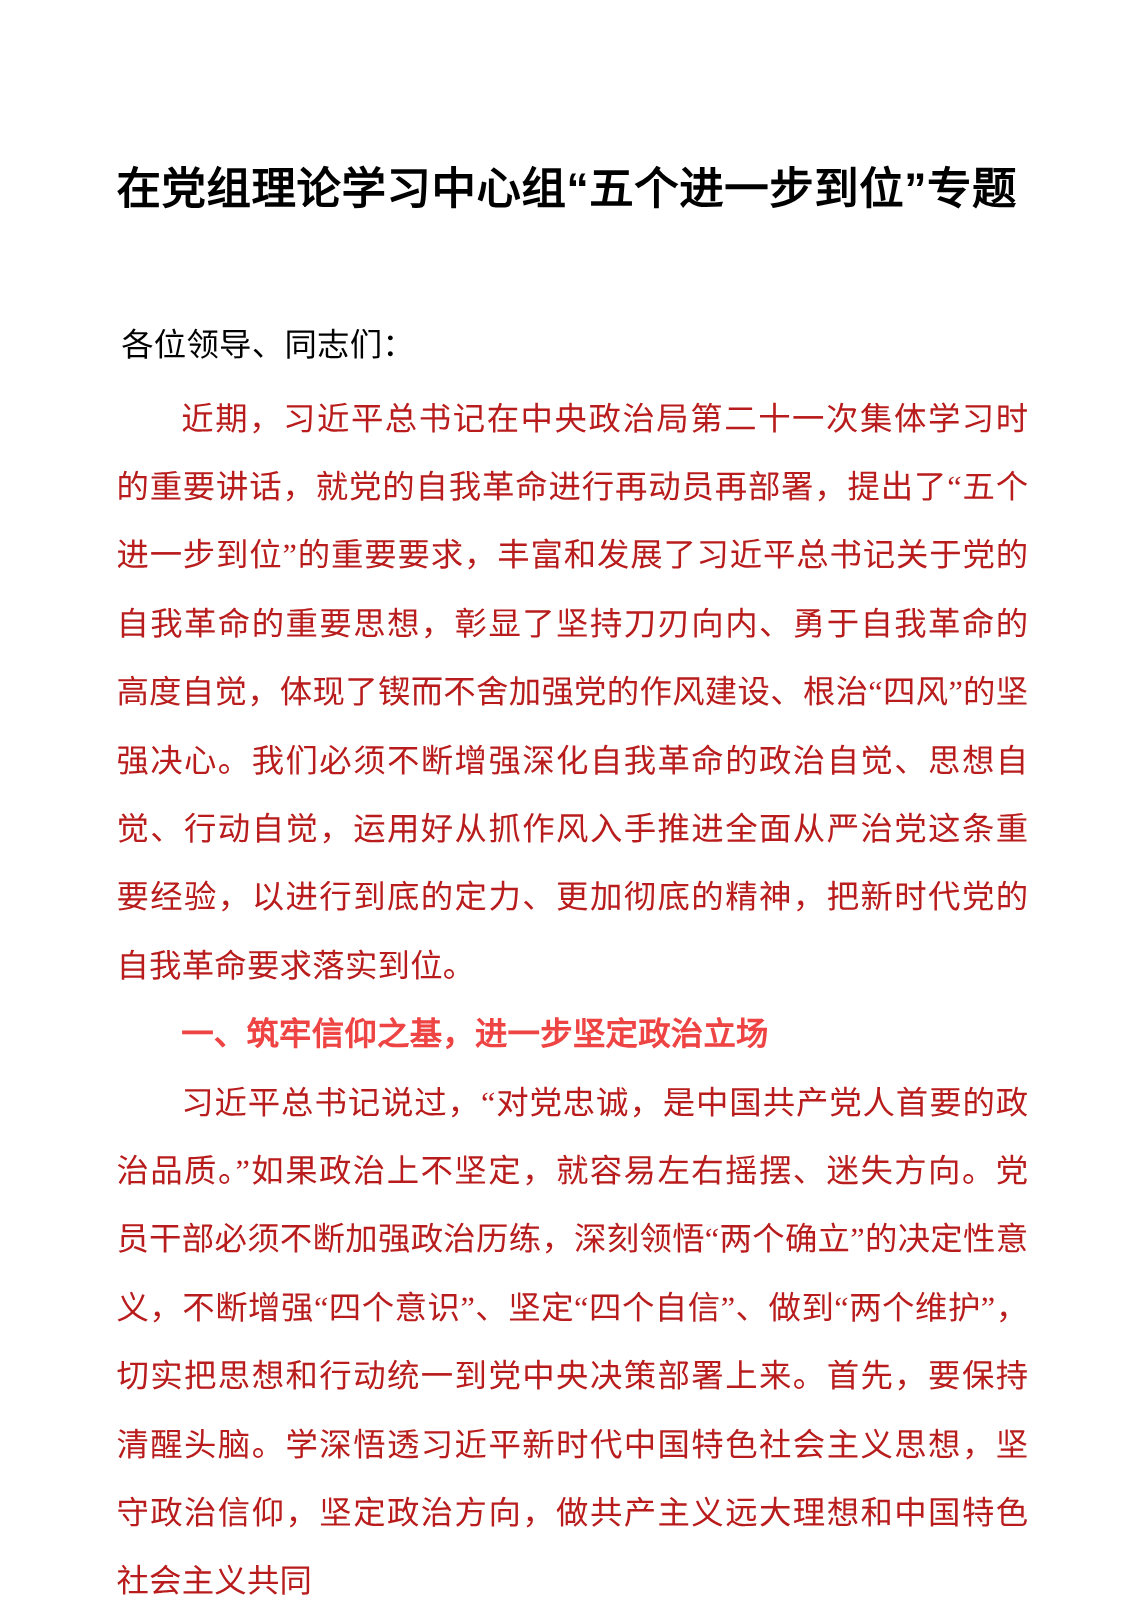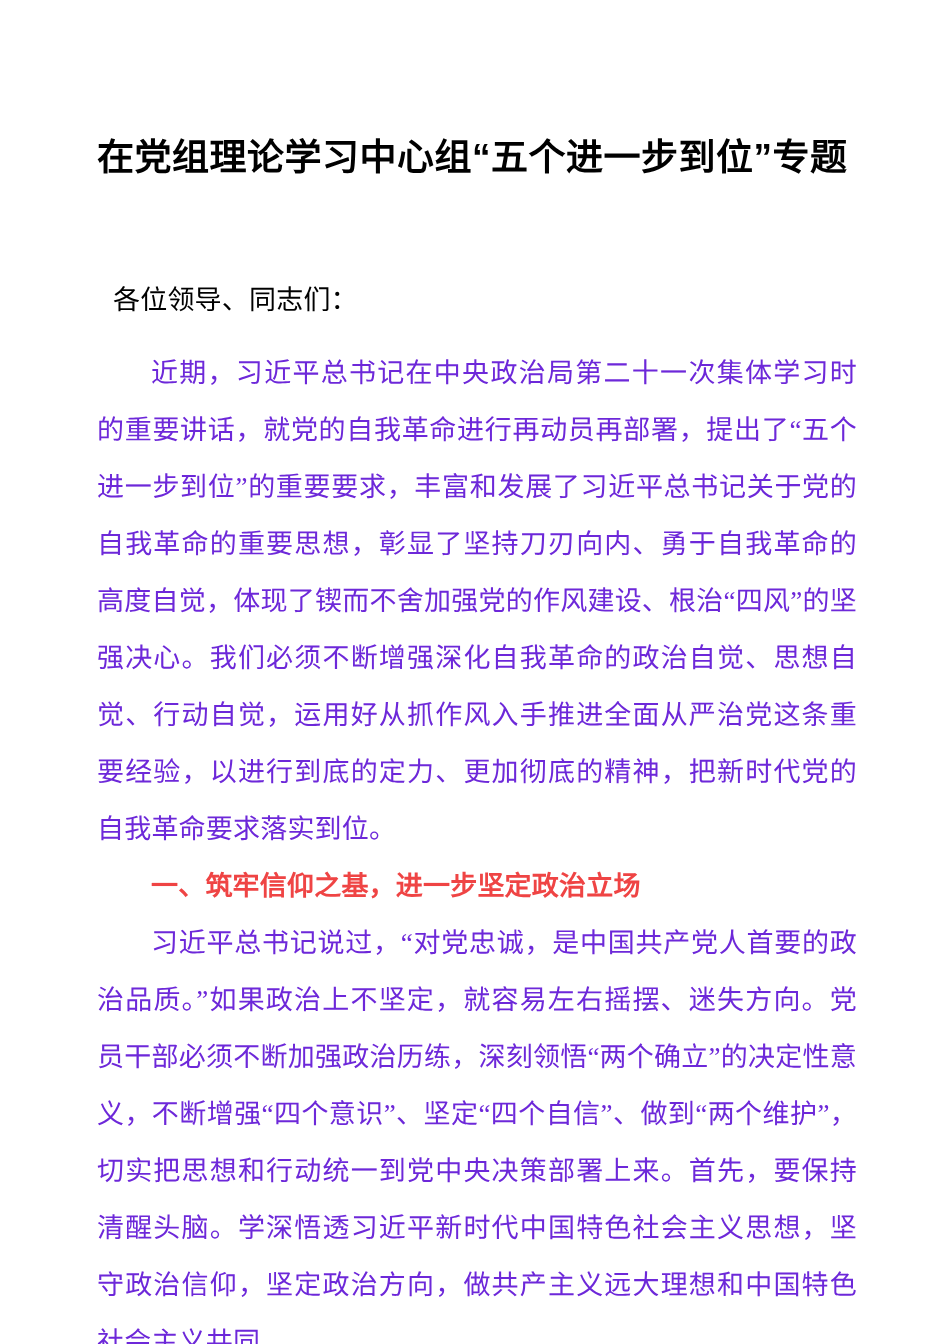--- a/index.html
+++ b/index.html
@@ -42,36 +42,36 @@
     text-align: left;
     text-indent: 0;
   }
   .doc-title .title-line-2 {
     display: block;
     text-align: center;
   }
 
   
   .salutation {
-    margin: 16px;
+    margin: 4px;
     padding-top: 48px;
     font-family: "Liberation Serif", "DejaVu Serif", serif;
     font-size: 27px;
     line-height: 57px;
     color: #000000;
     text-align: left;
     letter-spacing: 0.2px;
   }
   p.para {
     margin: 0;
     padding: 0;
     font-family: "Liberation Serif", "DejaVu Serif", serif;
     font-size: 27px;
     line-height: 57px;
-    color: #6d28d9;
+    color: #b91c1c;
     text-align: justify;
     text-align-last: left;
     text-indent: 54px;
     letter-spacing: 0.2px;
     text-justify: inter-ideograph;
   }
   p.section-heading {
     margin: 0;
     padding: 0;
     font-family: "Liberation Serif", "DejaVu Serif", serif;

